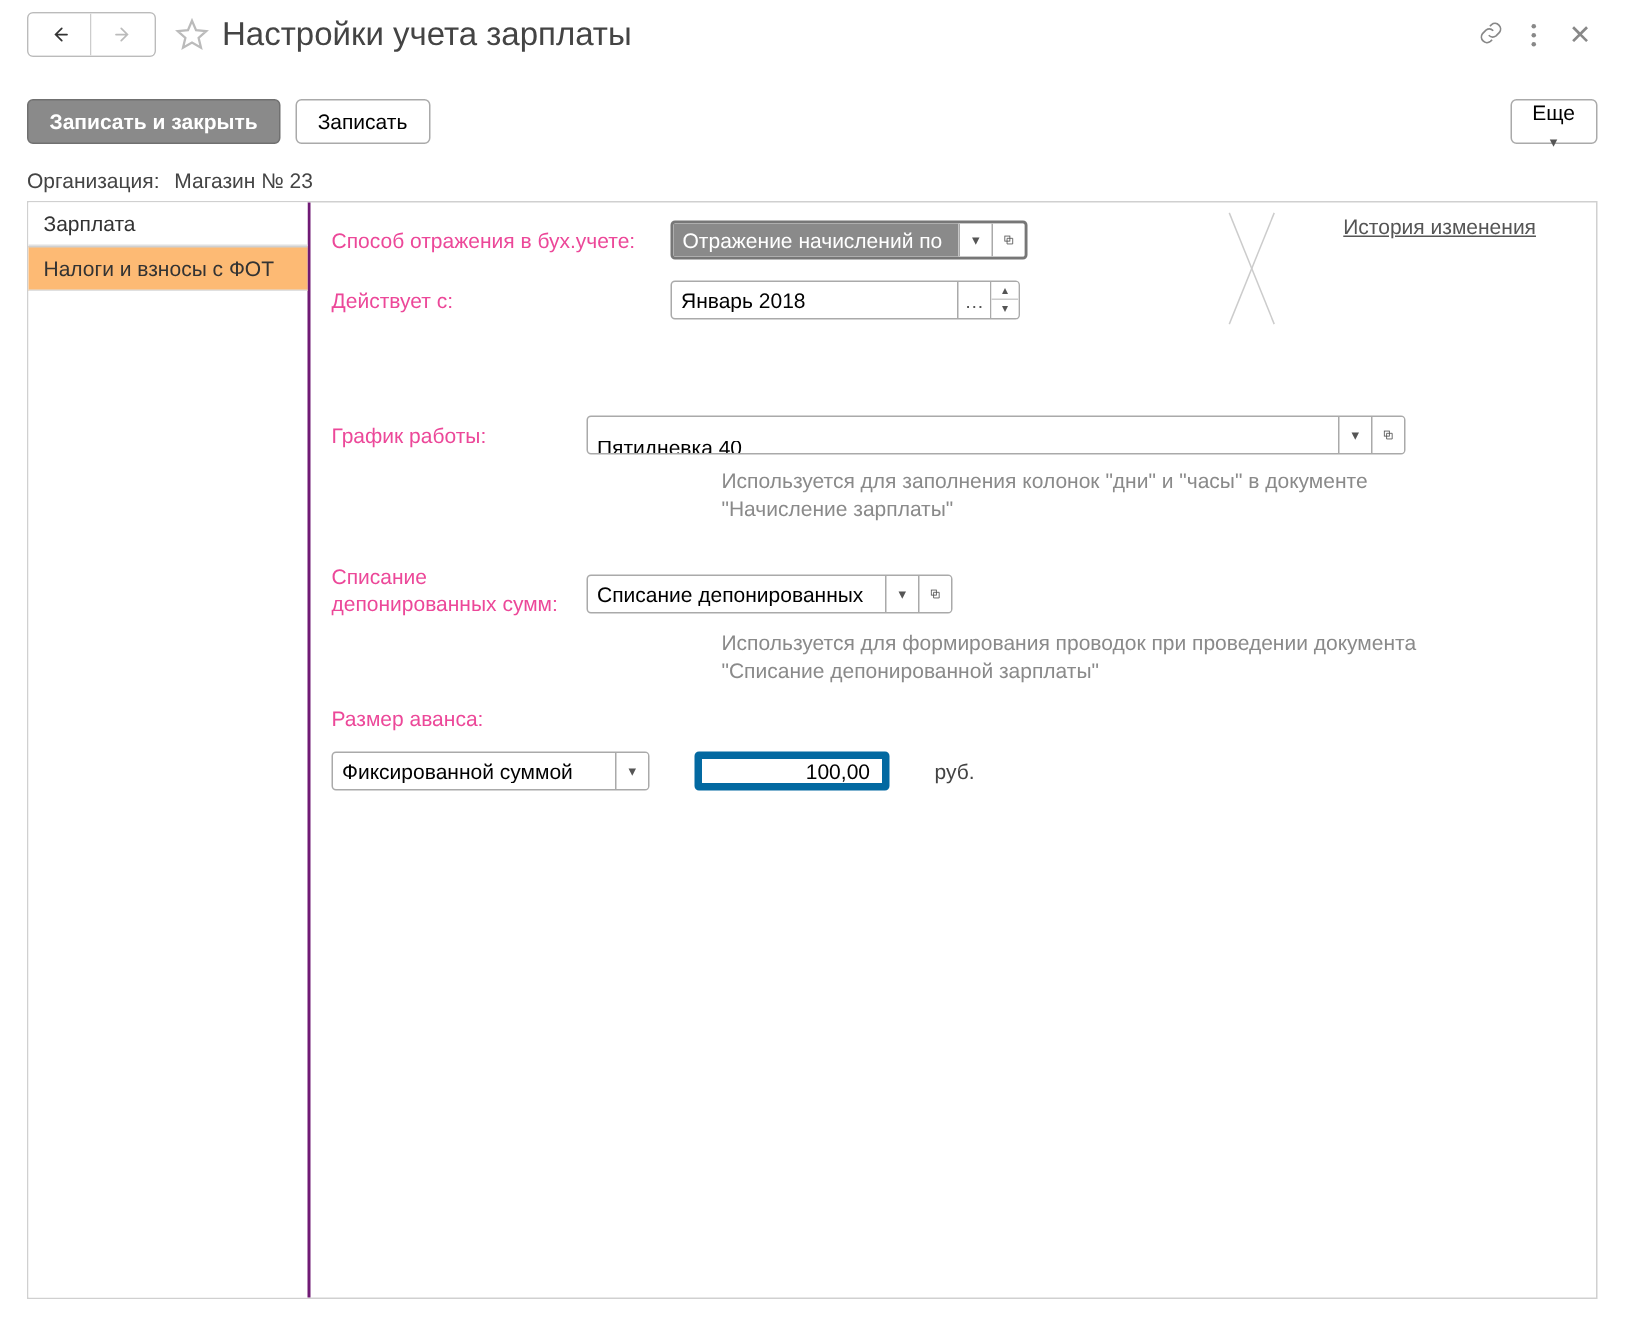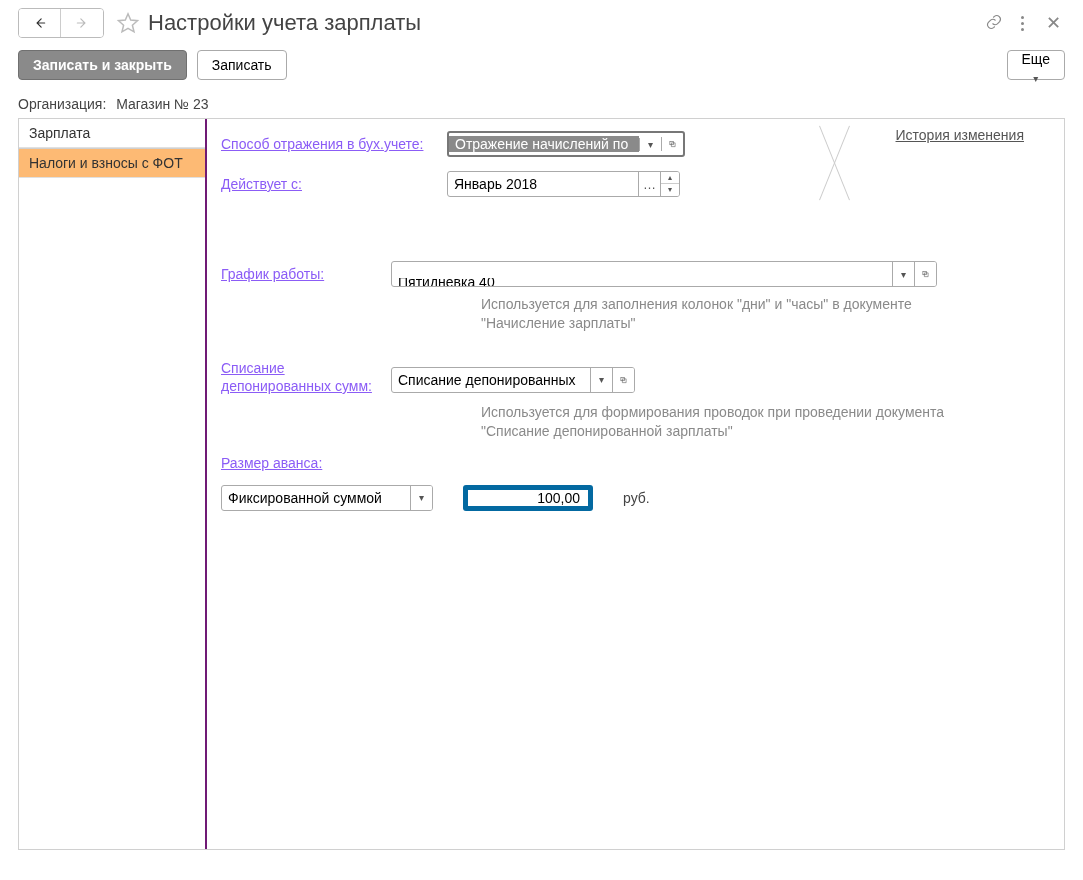--- a/index.html
+++ b/index.html
@@ -9,21 +9,21 @@
     font-size: 14px;
     color: #333;
     background: #fff;
     width: 1083px;
     height: 880px;
     padding: 8px 18px;
   }
   .header {
     display: flex;
     align-items: center;
-    margin-bottom: 12px;
+    margin-bottom: 28px;
   }
   .nav-group {
     display: flex;
     border: 1px solid #bbb;
     border-radius: 4px;
     overflow: hidden;
   }
   .nav-btn {
     width: 42px;
     height: 28px;
@@ -114,38 +114,36 @@
     flex:1;
     padding: 12px 14px;
     position:relative;
   }
   .row {
     display:flex;
     align-items:center;
     margin-bottom: 14px;
   }
   .label {
-    color:#8b5cf6;
-    text-decoration:underline;
+    color:#ec4899;
   }
   .label-1 { width: 226px; }
   .label-2 { width: 226px; }
   .label-s { width: 170px; }
   .label-d { width: 170px; line-height:1.3;}
   .input-group {
     display:flex;
     border: 1px solid #aaa;
     border-radius: 3px;
     overflow:hidden;
     height: 26px;
     background:#fff;
   }
   .input-group.dark {
     border: 2px solid #777;
-    align-items: center;
   }
   .input-text {
     border:none;
     padding: 0 6px;
     font-size: 14px;
     outline:none;
     background:transparent;
   }
   .input-text.selected {
     background:#8a8a8a;

